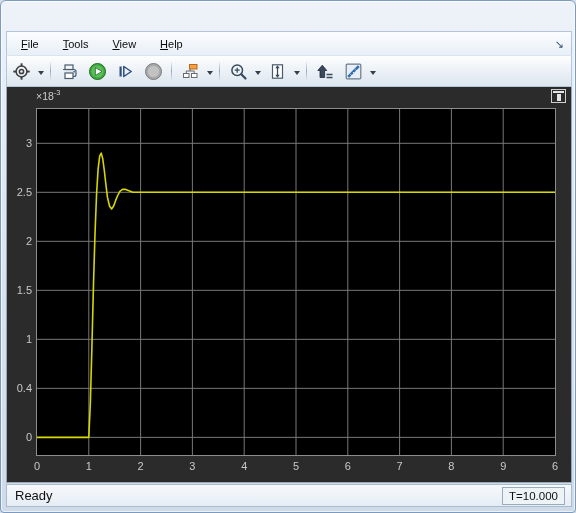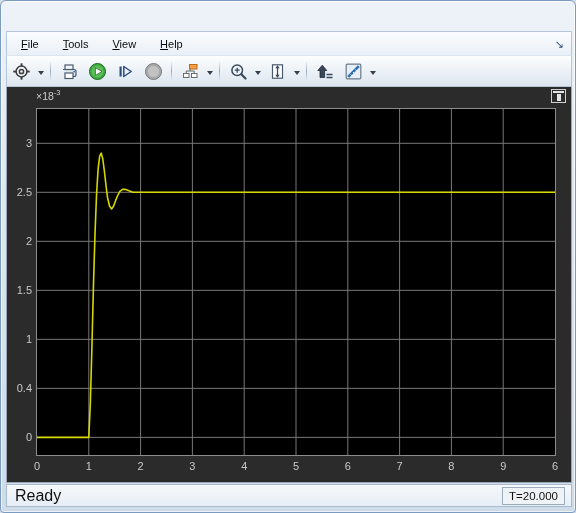--- a/index.html
+++ b/index.html
@@ -132,21 +132,21 @@
     transform:translateX(-50%);white-space:nowrap;
   }
   
   .statusbar{
     position:absolute;left:5px;top:483px;width:566px;height:23px;
     box-sizing:border-box;
     background:linear-gradient(to bottom,#f6f9fc,#e6edf5);
     border:1px solid #a9bccd;
     display:flex;align-items:center;
   }
-  .status-text{font-size:16px;color:#111;margin-left:8px;}
+  .status-text{font-size:13px;color:#111;margin-left:8px;}
   .status-time{
     position:absolute;right:6px;top:2px;height:18px;
     box-sizing:border-box;padding:1px 6px;
     border:1px solid #9aabbc;background:#eef3f8;
     font-size:11.5px;color:#111;display:flex;align-items:center;
   }
 </style>
 </head>
 <body>
 
@@ -322,16 +322,16 @@
         <div class="xtick-lbl" style="left: 311.8px;">6</div>
         <div class="xtick-lbl" style="left: 363.6px;">7</div>
         <div class="xtick-lbl" style="left: 415.4px;">8</div>
         <div class="xtick-lbl" style="left: 467.2px;">9</div>
         <div class="xtick-lbl" style="left: 519px;">6</div>
       </div>
   </div>
 
   <div class="statusbar">
     <div class="status-text">Ready</div>
-    <div class="status-time">T=20.000</div>
+    <div class="status-time">T=10.000</div>
   </div>
 
 </div>
 
 </body></html>

